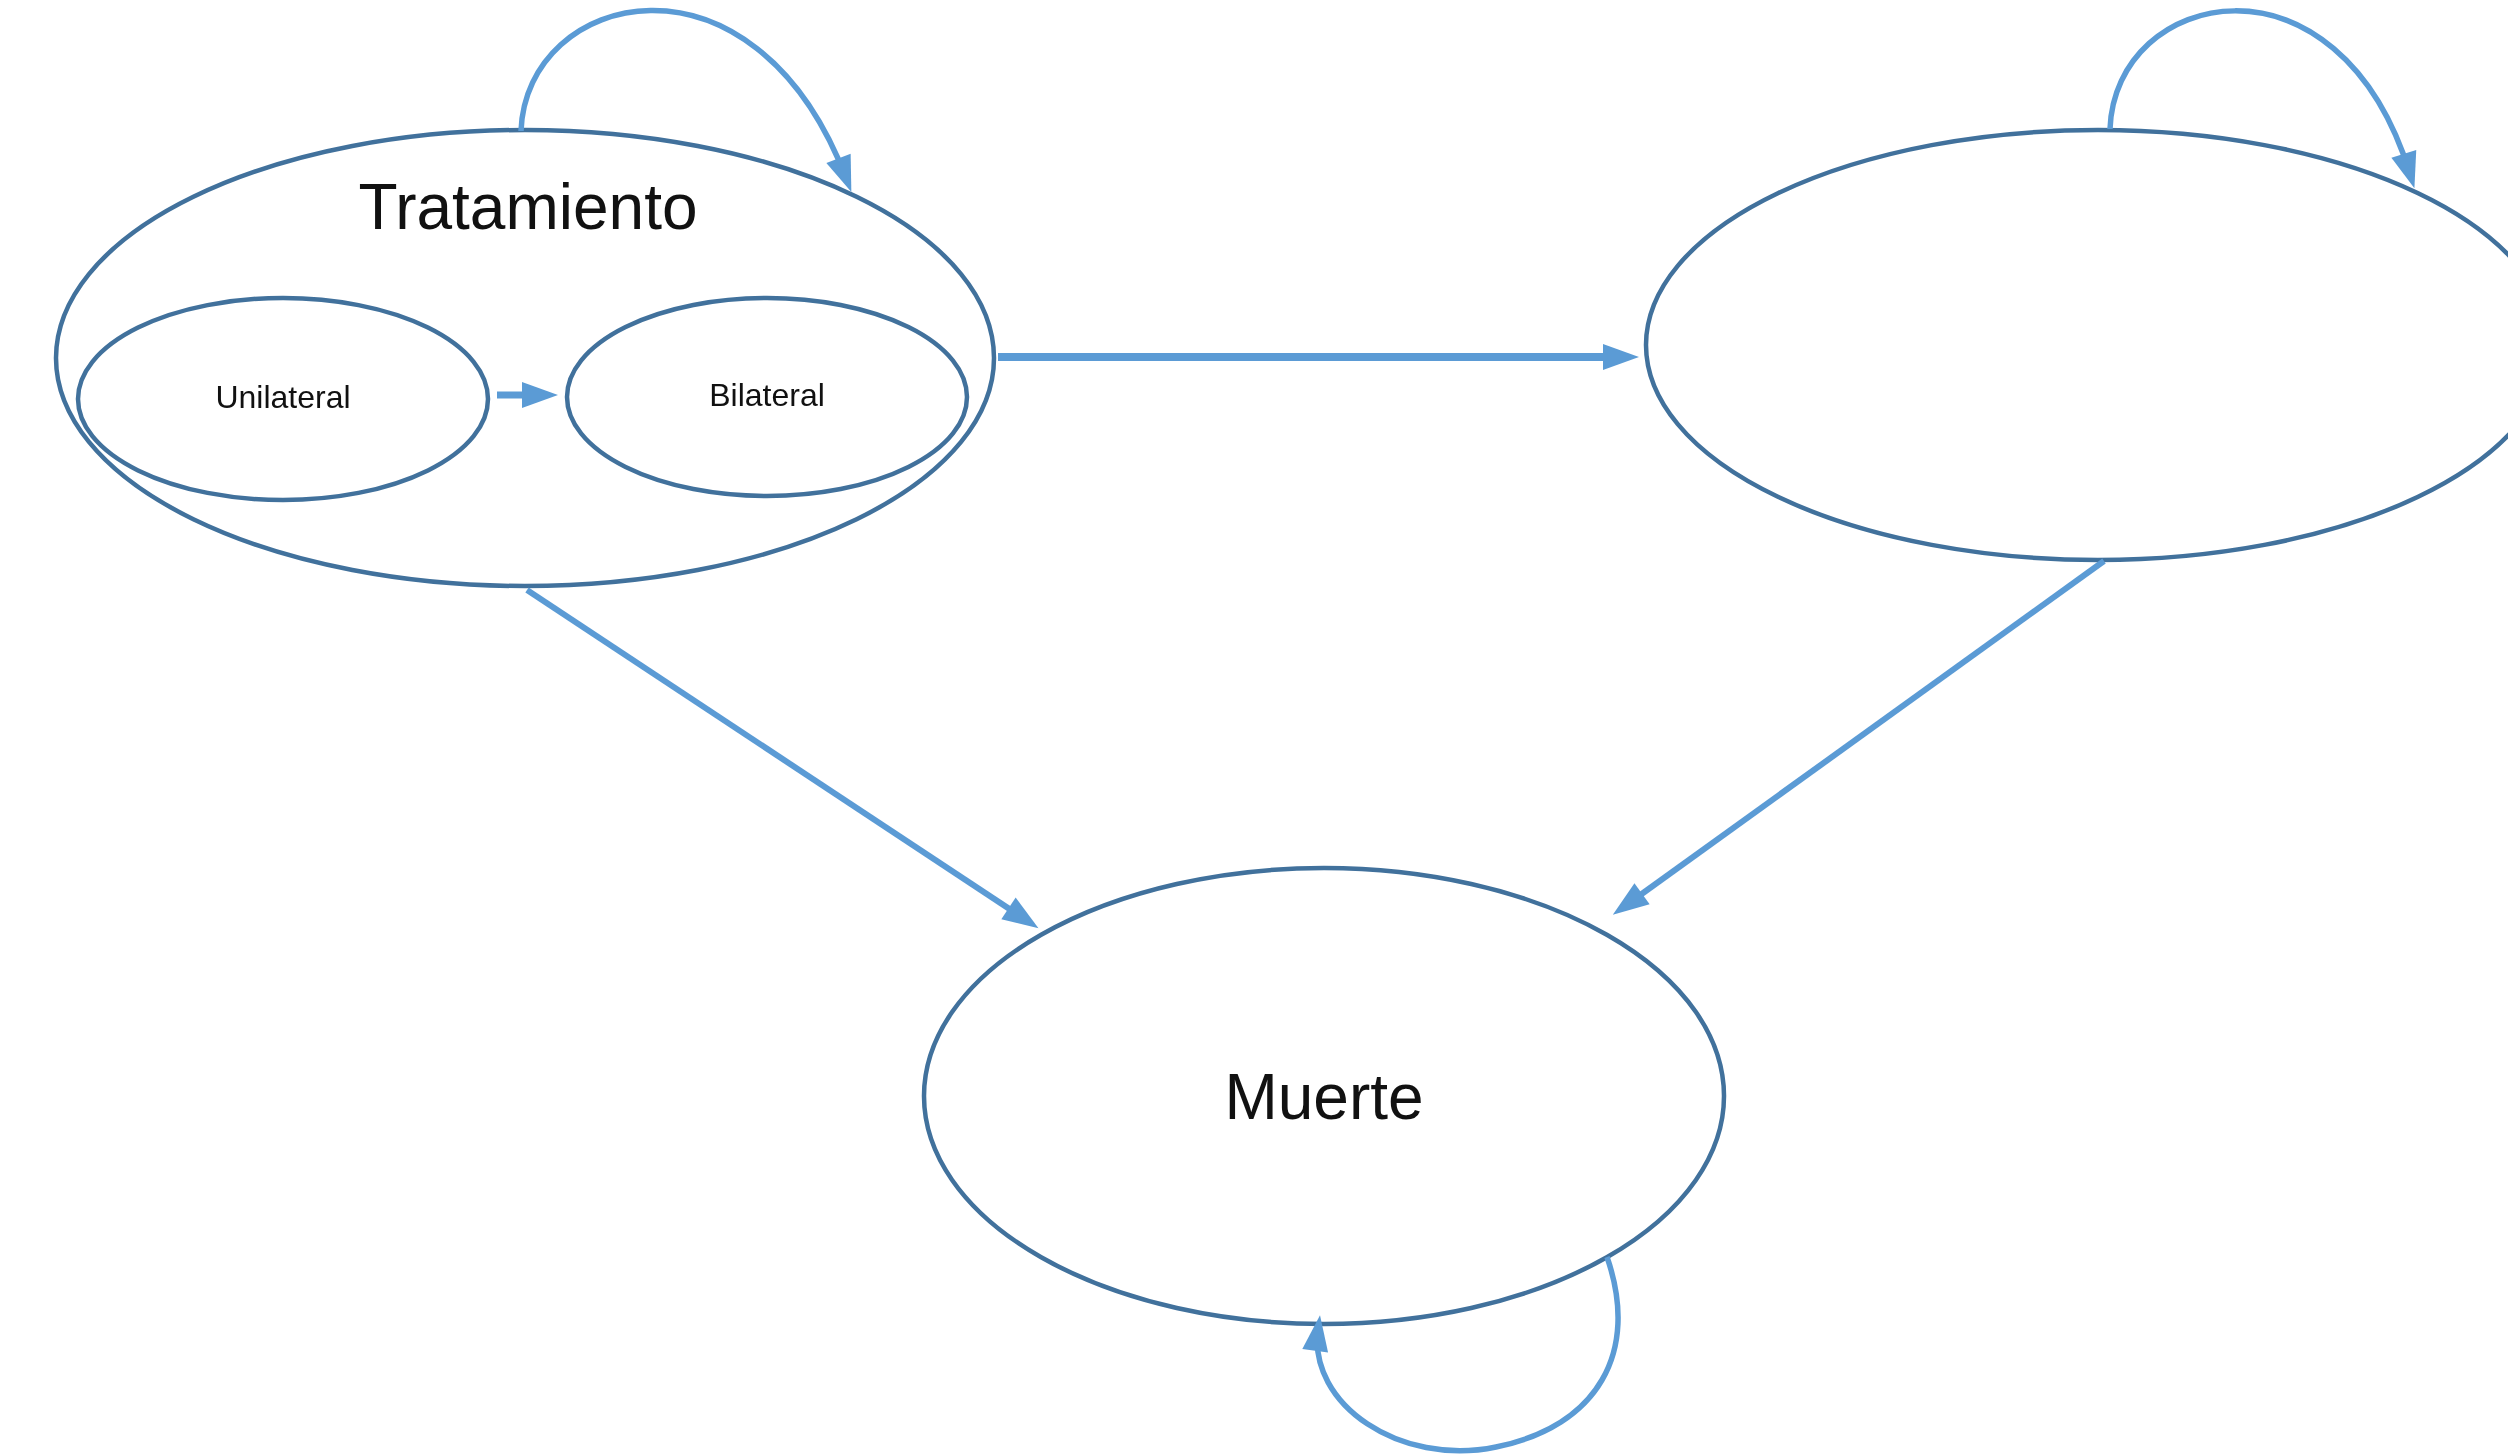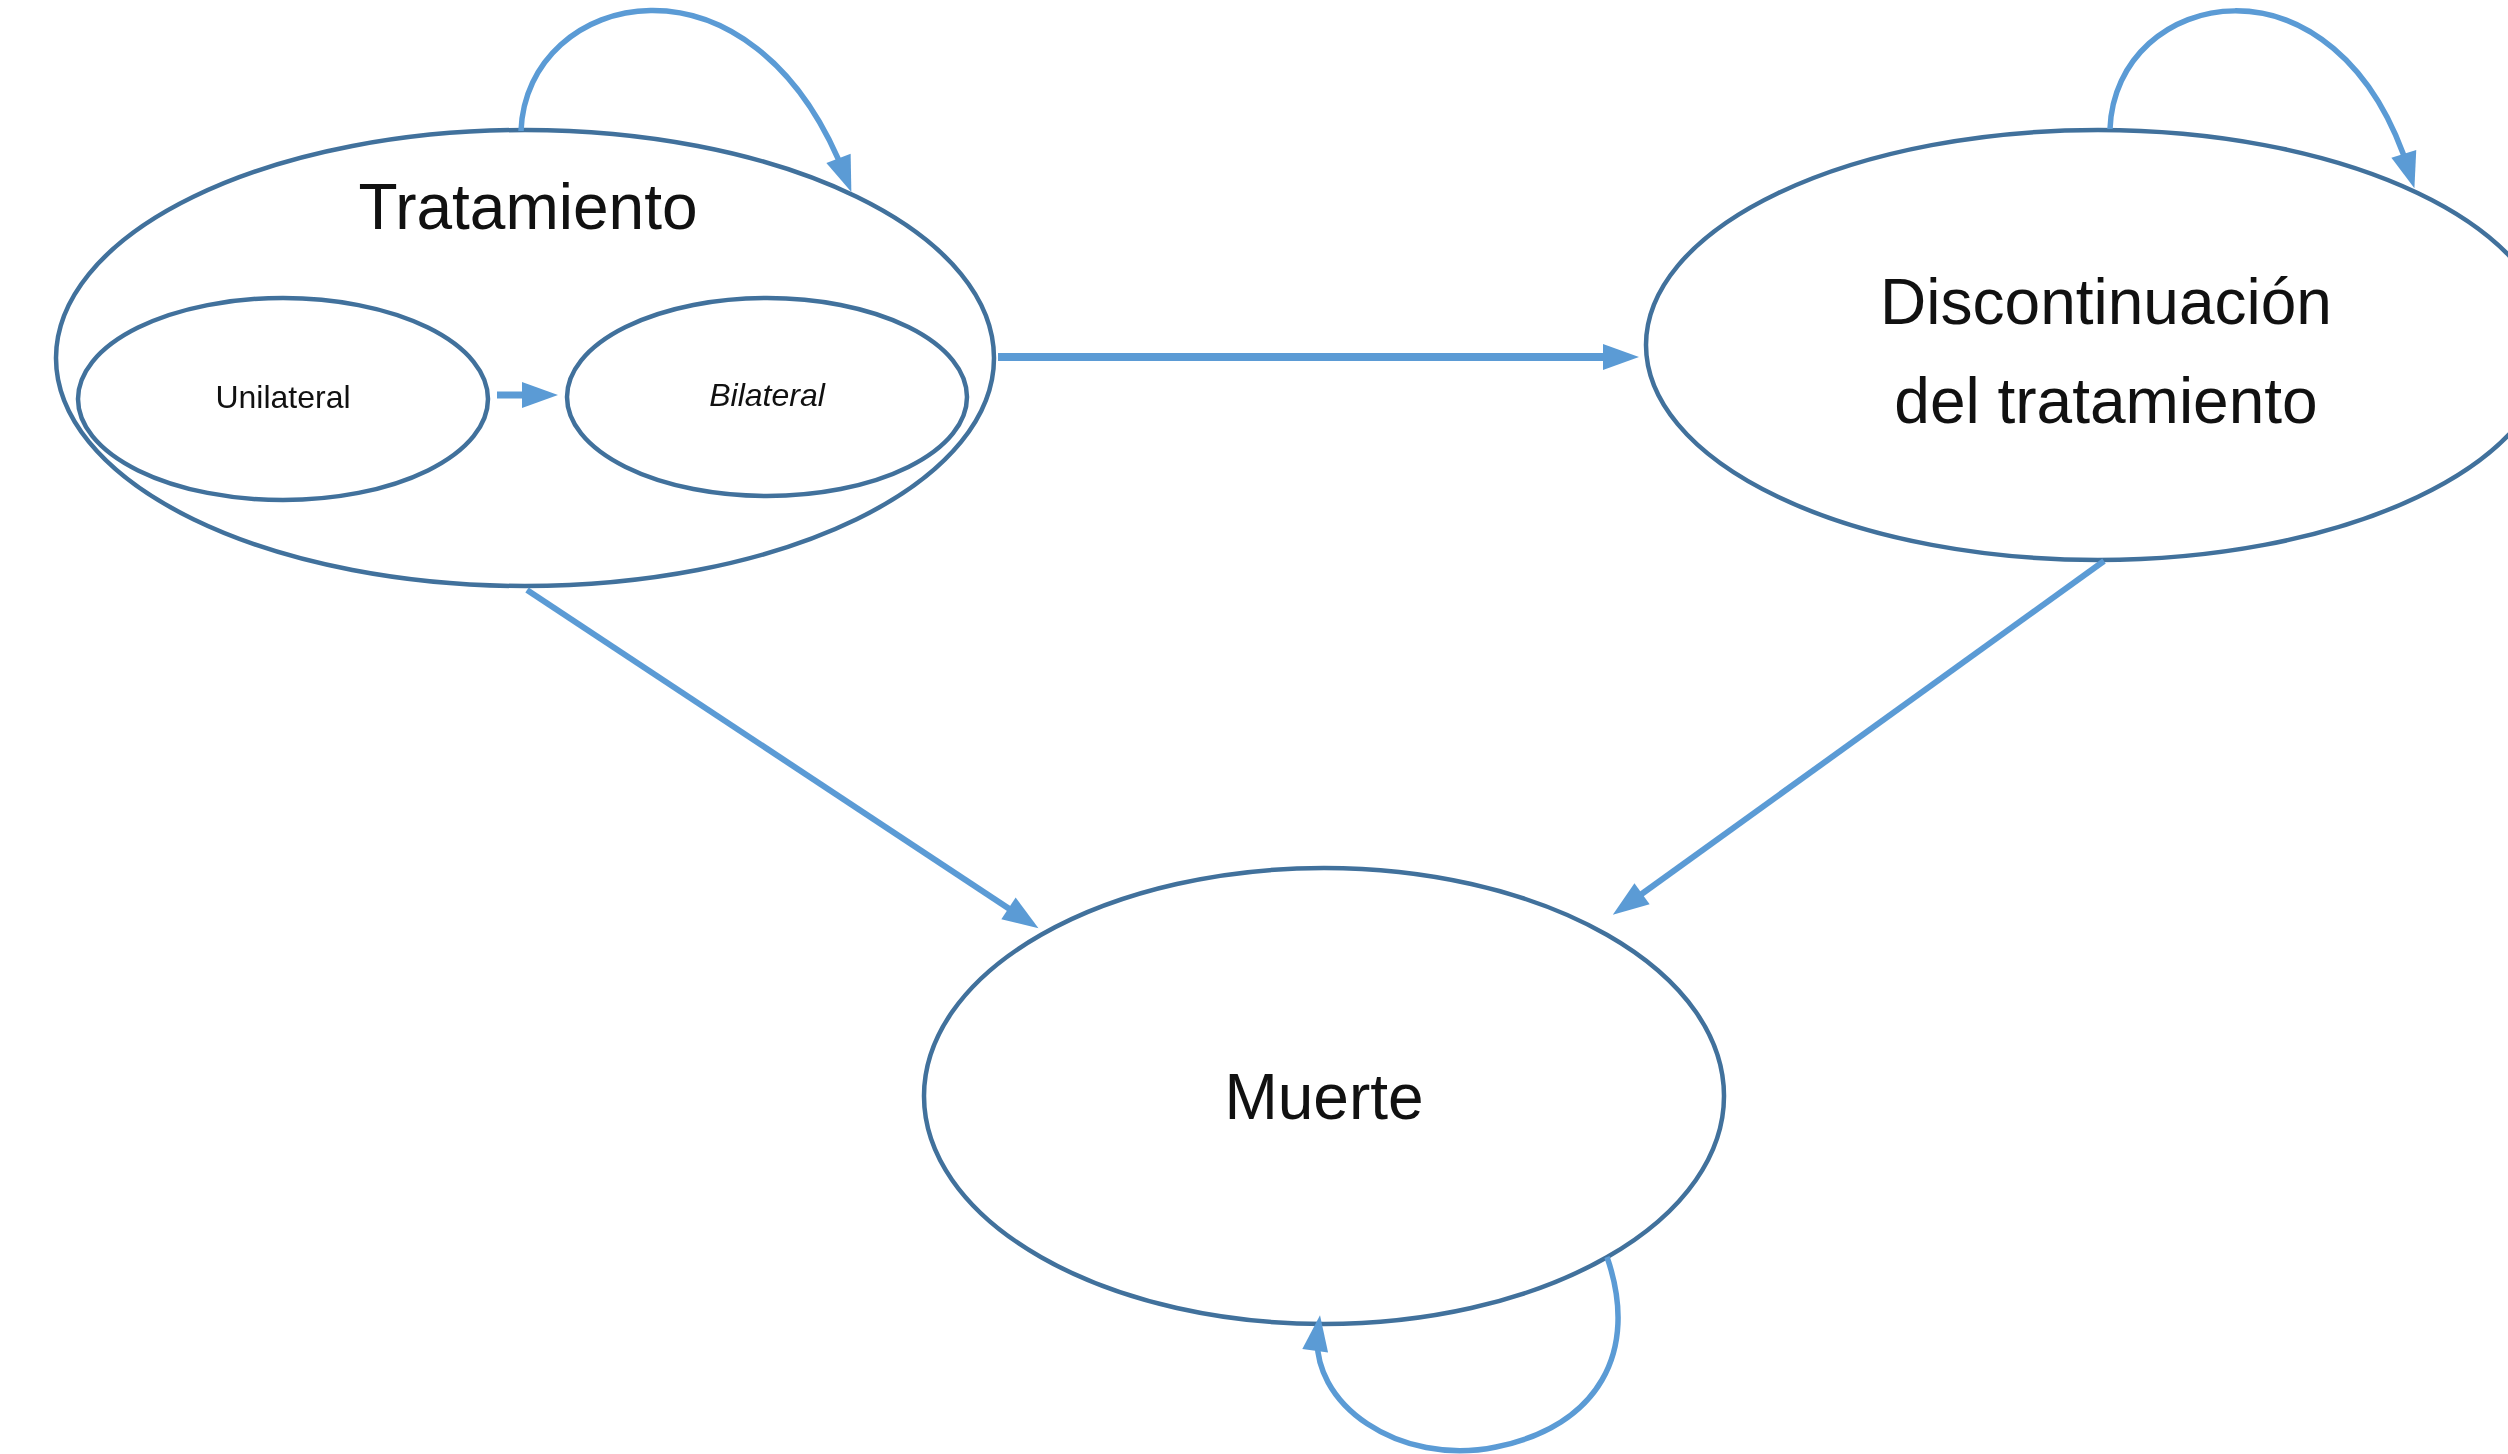--- a/index.html
+++ b/index.html
@@ -65,20 +65,18 @@
 
     <path d="M2062,129 C2067,-12 2290,-60 2362,174" fill="none" stroke-width="5.5" marker-end="url(#arrowhead)" stroke="#5B9BD5"></path>
 
     <path d="M1559,1257 C1592,1352 1550,1426 1448,1447 C1352,1467 1260,1404 1270,1330" fill="none" stroke-width="5.5" marker-end="url(#arrowhead)" stroke="#5B9BD5"></path>
   </svg>
 
   <div class="node-label label-lg" style="left:480px; top:208px;">Tratamiento</div>
 
   <div class="node-label label-sm" style="left:235px; top:398px;">Unilateral</div>
 
-  <div class="node-label label-sm" style="left:719px; top:396px;font-style:italic;">Bilateral</div>
+  <div class="node-label label-sm" style="left:719px; top:396px;">Bilateral</div>
 
-  <div class="node-label label-lg" style="left:2058px; top:352px;">Discontinuación
-del tratamiento</div>
 
   <div class="node-label label-lg" style="left:1276px; top:1098px;">Muerte</div>
 
 </div>
 
 </body></html>

